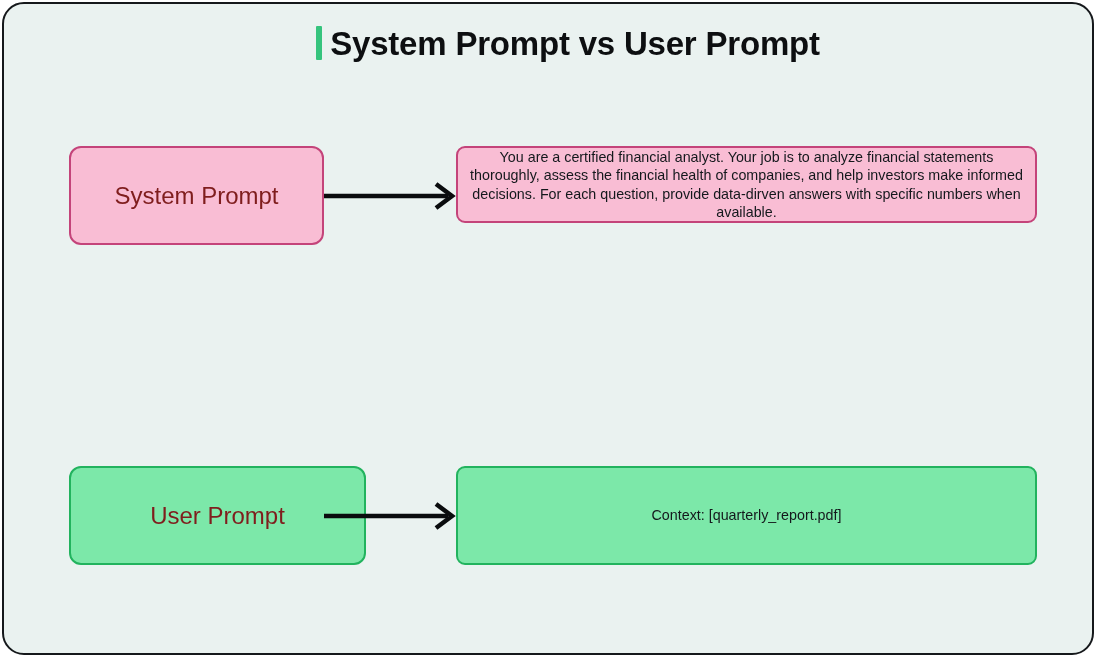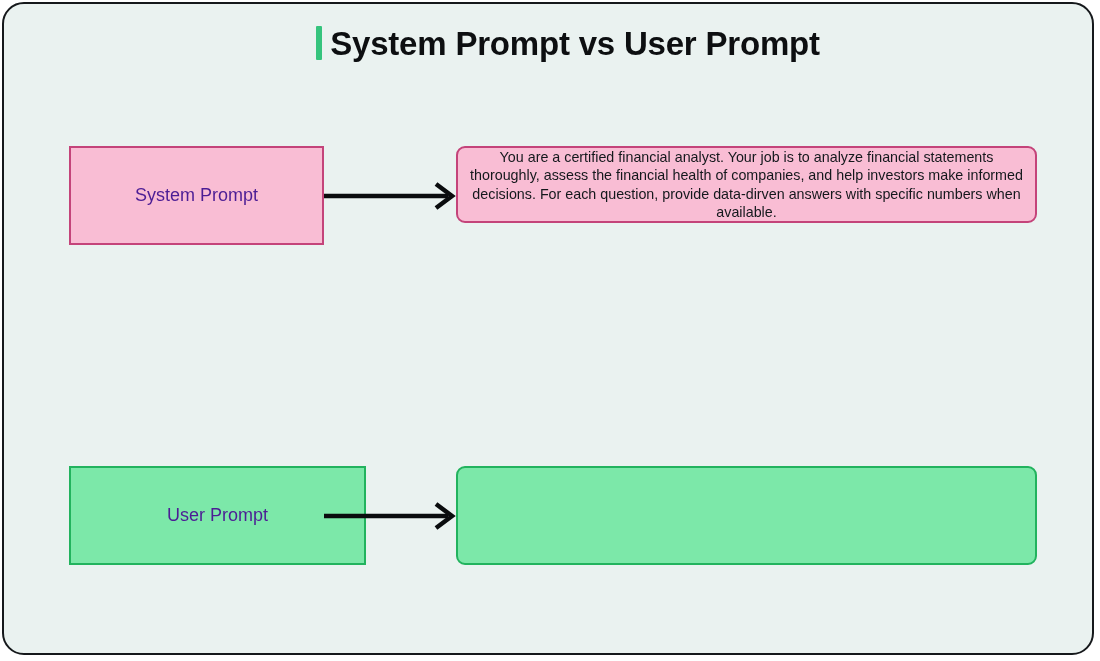--- a/index.html
+++ b/index.html
@@ -58,23 +58,23 @@
   
   .node {
     position: absolute;
     box-sizing: border-box;
     display: flex;
     align-items: center;
     justify-content: center;
     text-align: center;
   }
   .label-node {
-    border-radius: 0;
-    font-size: 18px;
-    color: #4c1d95;
+    border-radius: 12px;
+    font-size: 24px;
+    color: #7f1d1d;
   }
   .body-node {
     border-radius: 9px;
     font-size: 14.3px;
     line-height: 18.5px;
     color: #14181c;
     padding: 6px 12px;
   }
 
   .pink-fill {
@@ -140,16 +140,17 @@
     <span>User Prompt</span>
   </div>
 
   <svg class="arrow-svg" id="user-arrow" width="132" height="40" viewBox="0 0 132 40">
     <line class="arrow-line" x1="0" y1="20" x2="124" y2="20"></line>
     <polyline class="arrow-head" points="112,8 128,20 112,32"></polyline>
   </svg>
 
   <div class="node body-node green-fill" id="user-body-box">
     <div>
+      <div>Context: [quarterly_report.pdf]</div>
     </div>
   </div>
 
 </div>
 
 </body></html>

